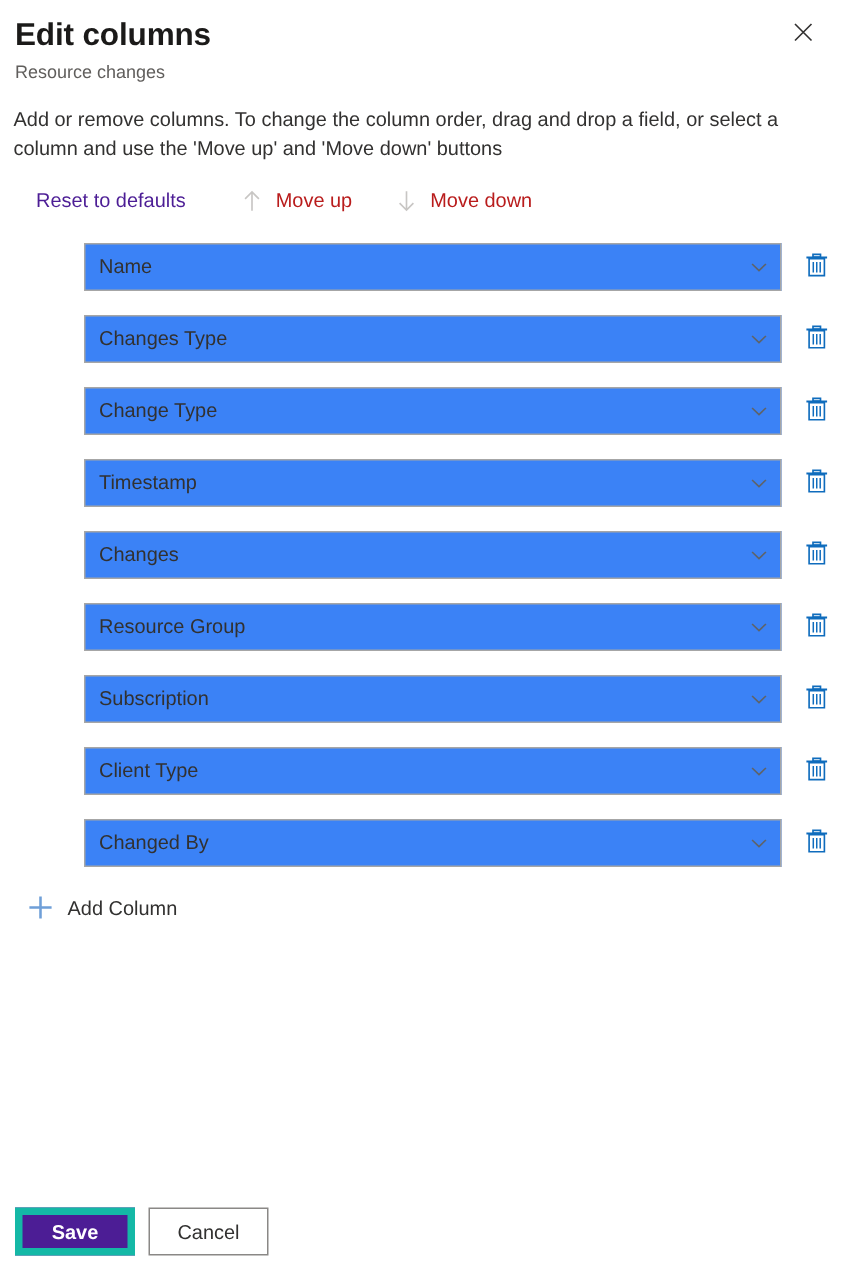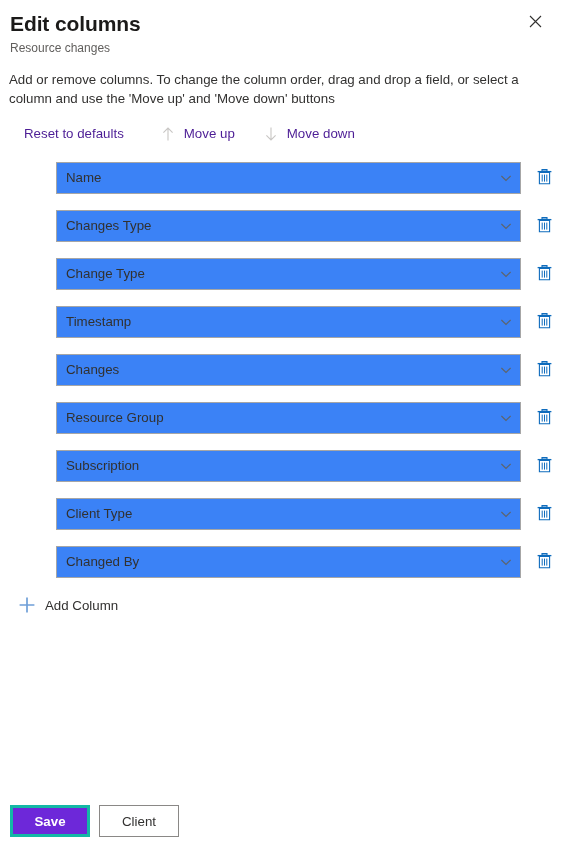--- a/index.html
+++ b/index.html
@@ -75,21 +75,21 @@
     font-size: 13.3px;
     padding: 4px 8px;
     cursor: pointer;
     background: transparent;
     border: none;
     font-family: "Liberation Sans", sans-serif;
     color: #4c1d95;
     white-space: nowrap;
   }
   .cmd-item.disabled {
-    color: #4c1d95;
+    color: #b91c1c;
     cursor: default;
   }
   .cmd-item.reset { margin-right: 20px; padding-left: 4px; }
   .cmd-item.moveup { margin-right: 12px; }
   .cmd-icon { display: flex; align-items: center; justify-content: center; width: 17px; height: 17px; }
 
   
   .columns-list {
     padding-top: 16px;
   }
@@ -174,23 +174,23 @@
   }
   .btn {
     height: 32px;
     min-width: 80px;
     font-size: 13.3px;
     font-family: "Liberation Sans", sans-serif;
     cursor: pointer;
     padding: 0 16px;
   }
   .btn-primary {
-    background: #6d28d9;
+    background: #4c1d95;
     color: #ffffff;
-    border: 3px solid #14b8a6;
+    border: 5px solid #14b8a6;
     font-weight: 600;
   }
   .btn-secondary {
     background: #ffffff;
     color: #323130;
     border: 1px solid #8a8886;
   }
 </style>
 </head>
 <body>
@@ -432,14 +432,14 @@
   <span class="plus-icon">
     <svg width="18" height="18" viewBox="0 0 18 18">
       <path d="M9 1.6 V16.4 M1.6 9 H16.4" stroke="#6f9fd8" stroke-width="1.7" fill="none"></path>
     </svg>
   </span>
   <span class="add-column-label">Add Column</span>
 </button>
 
 <div class="footer">
   <button class="btn btn-primary">Save</button>
-  <button class="btn btn-secondary">Client</button>
+  <button class="btn btn-secondary">Cancel</button>
 </div>
 
 </body></html>

